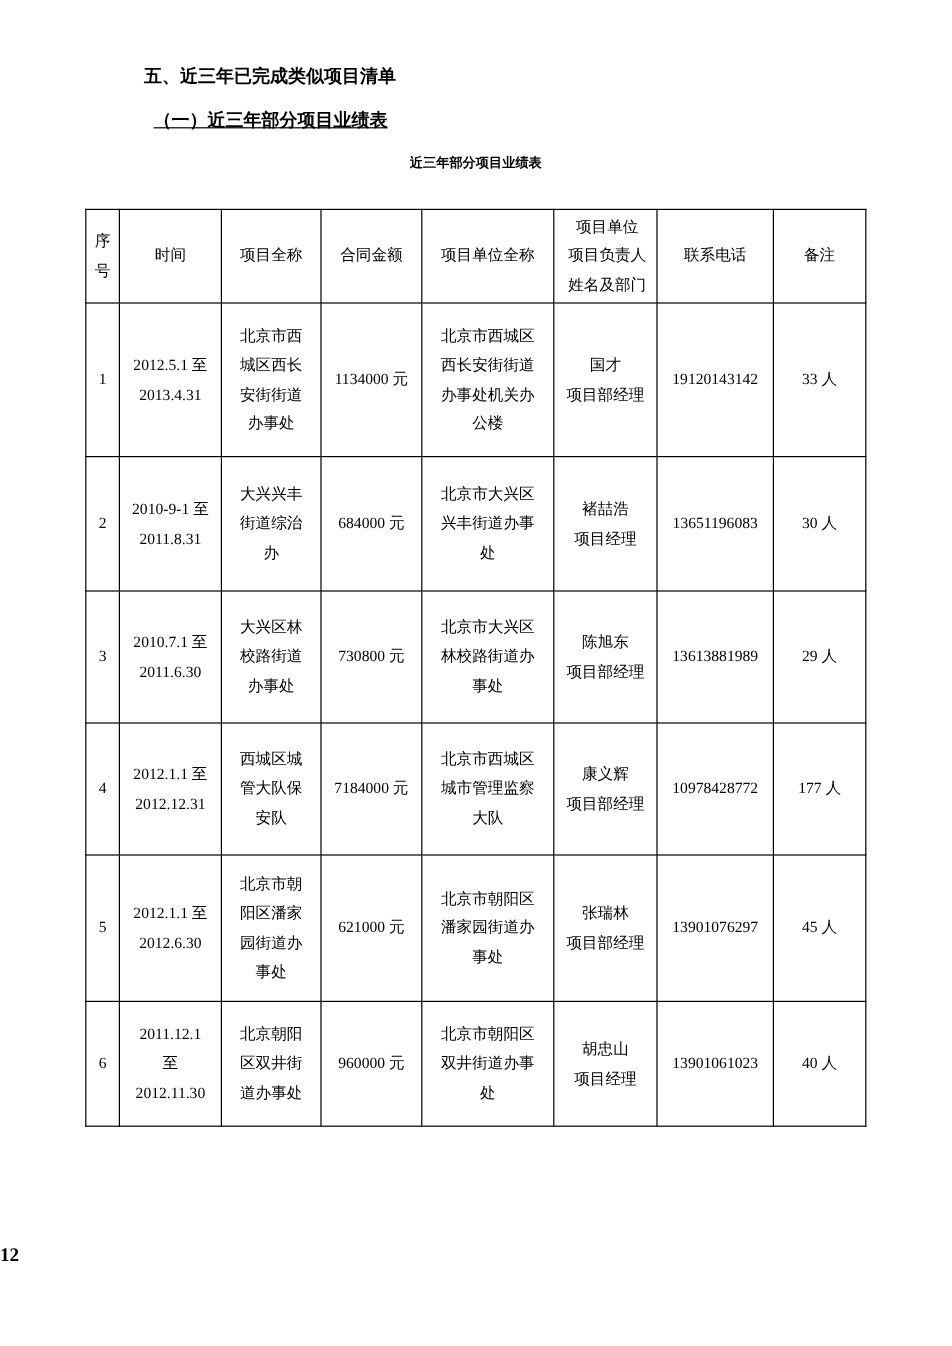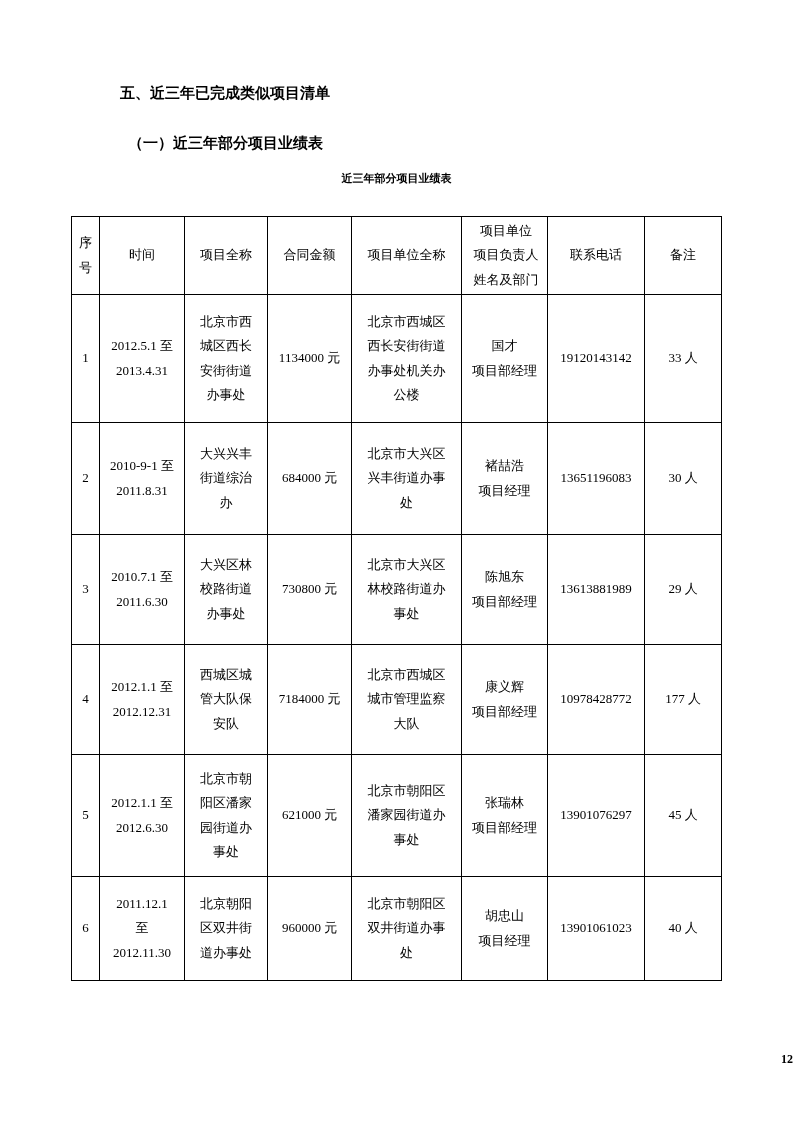--- a/index.html
+++ b/index.html
@@ -14,31 +14,32 @@
     margin: 0 auto;
     background: #ffffff;
     color: #000000;
     font-family: "Liberation Serif", "DejaVu Serif", serif;
     box-sizing: border-box;
     padding: 0 71px;
     overflow: hidden;
   }
   .section-heading {
     margin: 0;
-    padding-top: 83px;
+    padding-top: 54px;
     margin-left: 49px;
     font-size: 15px;
     font-weight: bold;
     line-height: 20px;
   }
   .subsection-heading {
-    margin: 30px 0 0 57px;
+    margin: 17px 0 0 57px;
     font-size: 15px;
     font-weight: bold;
     line-height: 20px;
+    text-decoration: underline;
   }
   .table-title {
     margin: 15px 0 0 0;
     text-align: center;
     font-size: 11px;
     font-weight: bold;
     line-height: 20px;
   }
   table.perf {
     margin-top: 28px;
@@ -66,23 +67,23 @@
   tr.r0 { height: 128px; }
   tr.r1 { height: 112px; }
   tr.r2 { height: 110px; }
   tr.r3 { height: 110px; }
   tr.r4 { height: 122px; }
   tr.r5 { height: 104px; }
   .page-number {
     position: absolute;
     left: 0;
     right: 0;
-    bottom: 56px;
-    text-align: right;
-    font-size: 12px;
+    bottom: 68px;
+    text-align: left;
+    font-size: 16px;
     font-weight: bold;
     line-height: 14px;
   }
 </style>
 </head>
 <body>
 
 <div class="page">
 
   <h2 class="section-heading">五、近三年已完成类似项目清单</h2>

